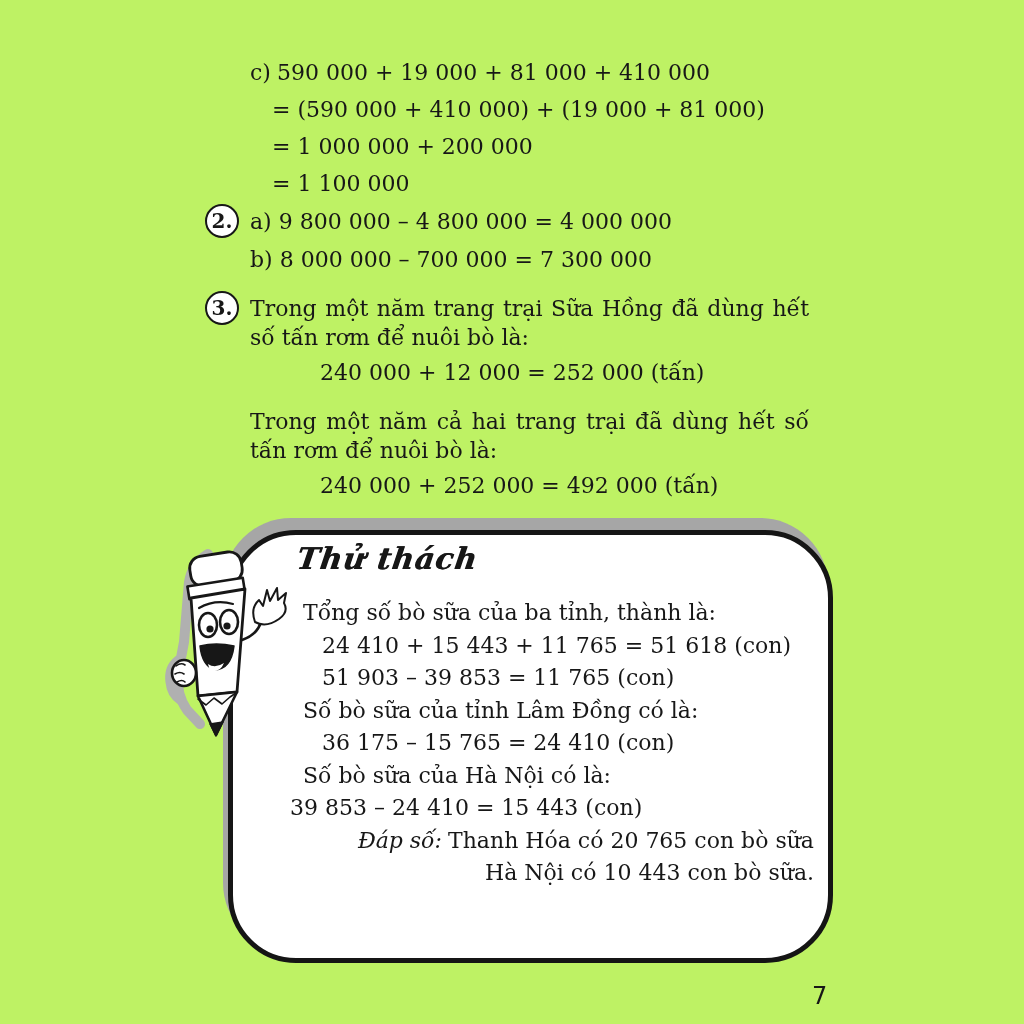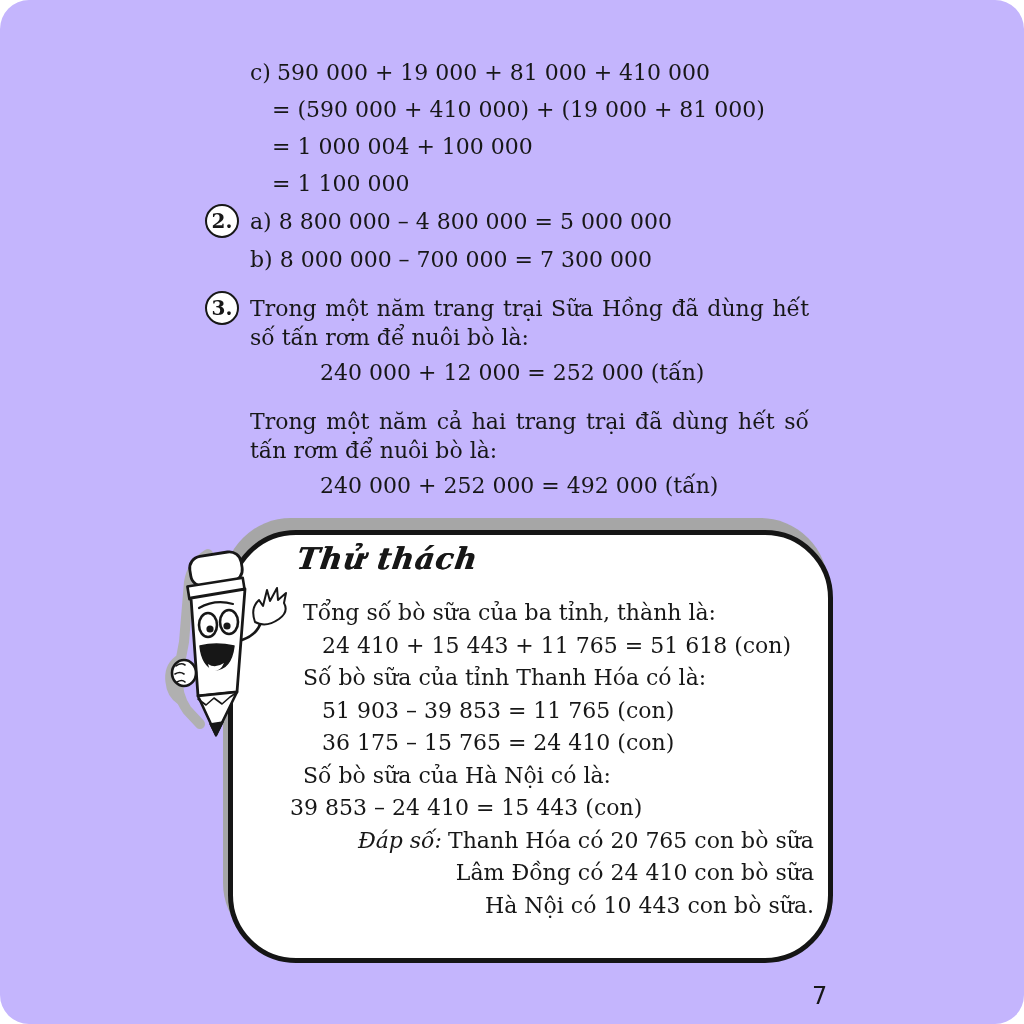--- a/index.html
+++ b/index.html
@@ -1,21 +1,21 @@
 <!DOCTYPE html>
 <html><head>
 <meta charset="utf-8">
 <style>
   html,body{margin:0;padding:0;}
   body{
     width:1024px;height:1024px;background:#ffffff;
     font-family:"DejaVu Serif","Liberation Serif",serif;
     color:#171717;
   }
-  .page{position:relative;width:1024px;height:1024px;background:#c4b5fd;overflow:hidden;border-radius:29px;}
+  .page{position:relative;width:1024px;height:1024px;background:#bef264;overflow:hidden;}
 
   
   .main{
     position:absolute;left:205px;top:50px;width:604px;
     font-size:22px;line-height:29px;
   }
   .row{margin-top:8px;}
   .expr-row{padding-left:45px;}
   .step{padding-left:67px;}
   .numbered{position:relative;padding-left:45px;}
@@ -68,26 +68,26 @@
 </head>
 <body>
 
 <div class="page">
 
   <section class="main">
 
     <div class="row expr-row"><span class="lbl">c)</span><span>590 000 + 19 000 + 81 000 + 410 000</span></div>
 
     <div class="row step">= (590 000 + 410 000) + (19 000 + 81 000)</div>
-    <div class="row step">= 1 000 004 + 100 000</div>
+    <div class="row step">= 1 000 000 + 200 000</div>
     <div class="row step">= 1 100 000</div>
 
     <div class="row m9 numbered">
       <span class="circle-num">2.</span>
-      <span>a) 8 800 000 – 4 800 000 = 5 000 000</span>
+      <span>a) 9 800 000 – 4 800 000 = 4 000 000</span>
     </div>
     <div class="row m9 expr-row">b) 8 000 000 – 700 000 = 7 300 000</div>
 
     <div class="row m7 numbered">
       <span class="circle-num">3.</span>
       <span class="just" style="display:block;">Trong một năm trang trại Sữa Hồng đã dùng hết số tấn rơm để nuôi bò là:</span>
     </div>
 
     <div class="eq-main">240 000 + 12 000 = 252 000 (tấn)</div>
 
@@ -96,28 +96,27 @@
     <div class="eq-main">240 000 + 252 000 = 492 000 (tấn)</div>
 
     <div class="ans-main"><span class="it lbl">Đáp số:</span><span>492 000 tấn rơm.</span></div>
   </section>
 
   <section class="challenge">
     <div class="challenge-title">Thử thách</div>
     <div class="challenge-body">
       <div>Tổng số bò sữa của ba tỉnh, thành là:</div>
       <div class="c-eq">24 410 + 15 443 + 11 765 = 51 618 (con)</div>
-      <div>Số bò sữa của tỉnh Thanh Hóa có là:</div>
       <div class="c-eq">51 903 – 39 853 = 11 765 (con)</div>
+      <div>Số bò sữa của tỉnh Lâm Đồng có là:</div>
       <div class="c-eq">36 175 – 15 765 = 24 410 (con)</div>
       <div>Số bò sữa của Hà Nội có là:</div>
       <div class="c-eq-out">39 853 – 24 410 = 15 443 (con)</div>
       <div class="c-answers">
         <div><span class="it lbl">Đáp số:</span><span>Thanh Hóa có 20 765 con bò sữa</span></div>
-        <div>Lâm Đồng có 24 410 con bò sữa</div>
         <div>Hà Nội có 10 443 con bò sữa.</div>
       </div>
     </div>
   </section>
 
   <svg class="pencil" viewBox="0 0 150 214" fill="none" stroke-linecap="round" stroke-linejoin="round">
 
     <path d="M52,12 Q36,22 33,40 L28,100 L22,132 Q20,152 31,168 L44,182" stroke="#b0b0b0" stroke-width="10"></path>
     <path d="M22,118 Q12,126 14,140 Q15,152 24,158" stroke="#b0b0b0" stroke-width="9"></path>
 

